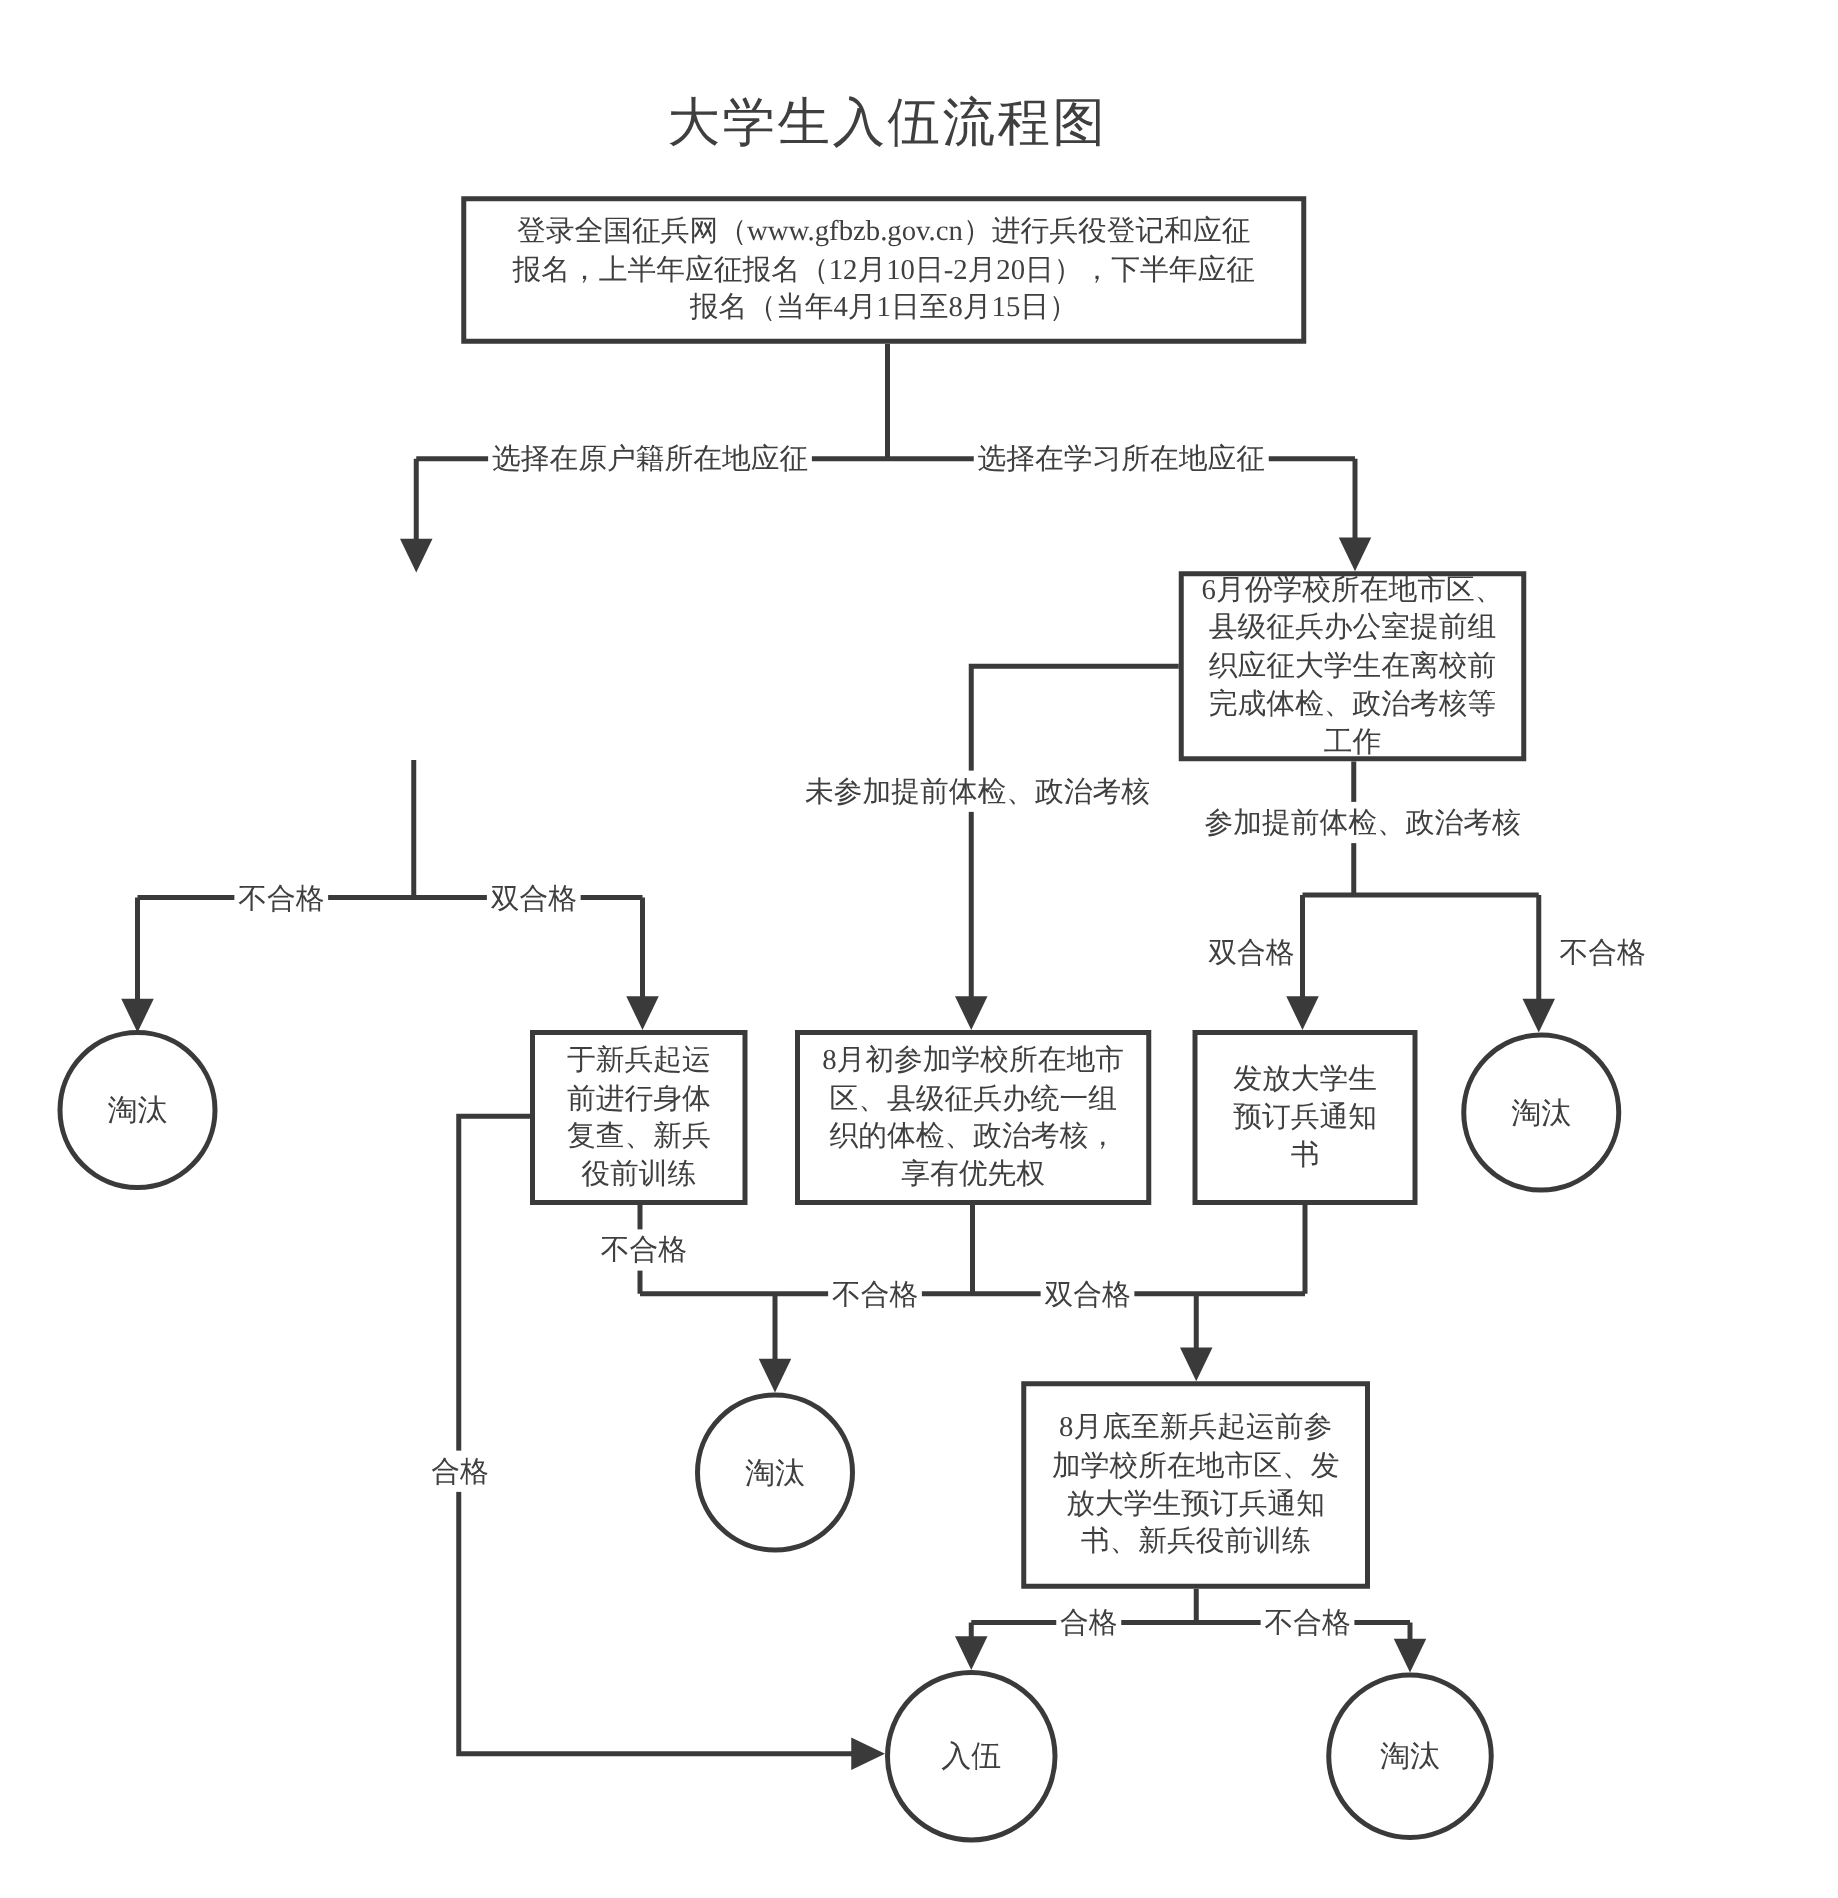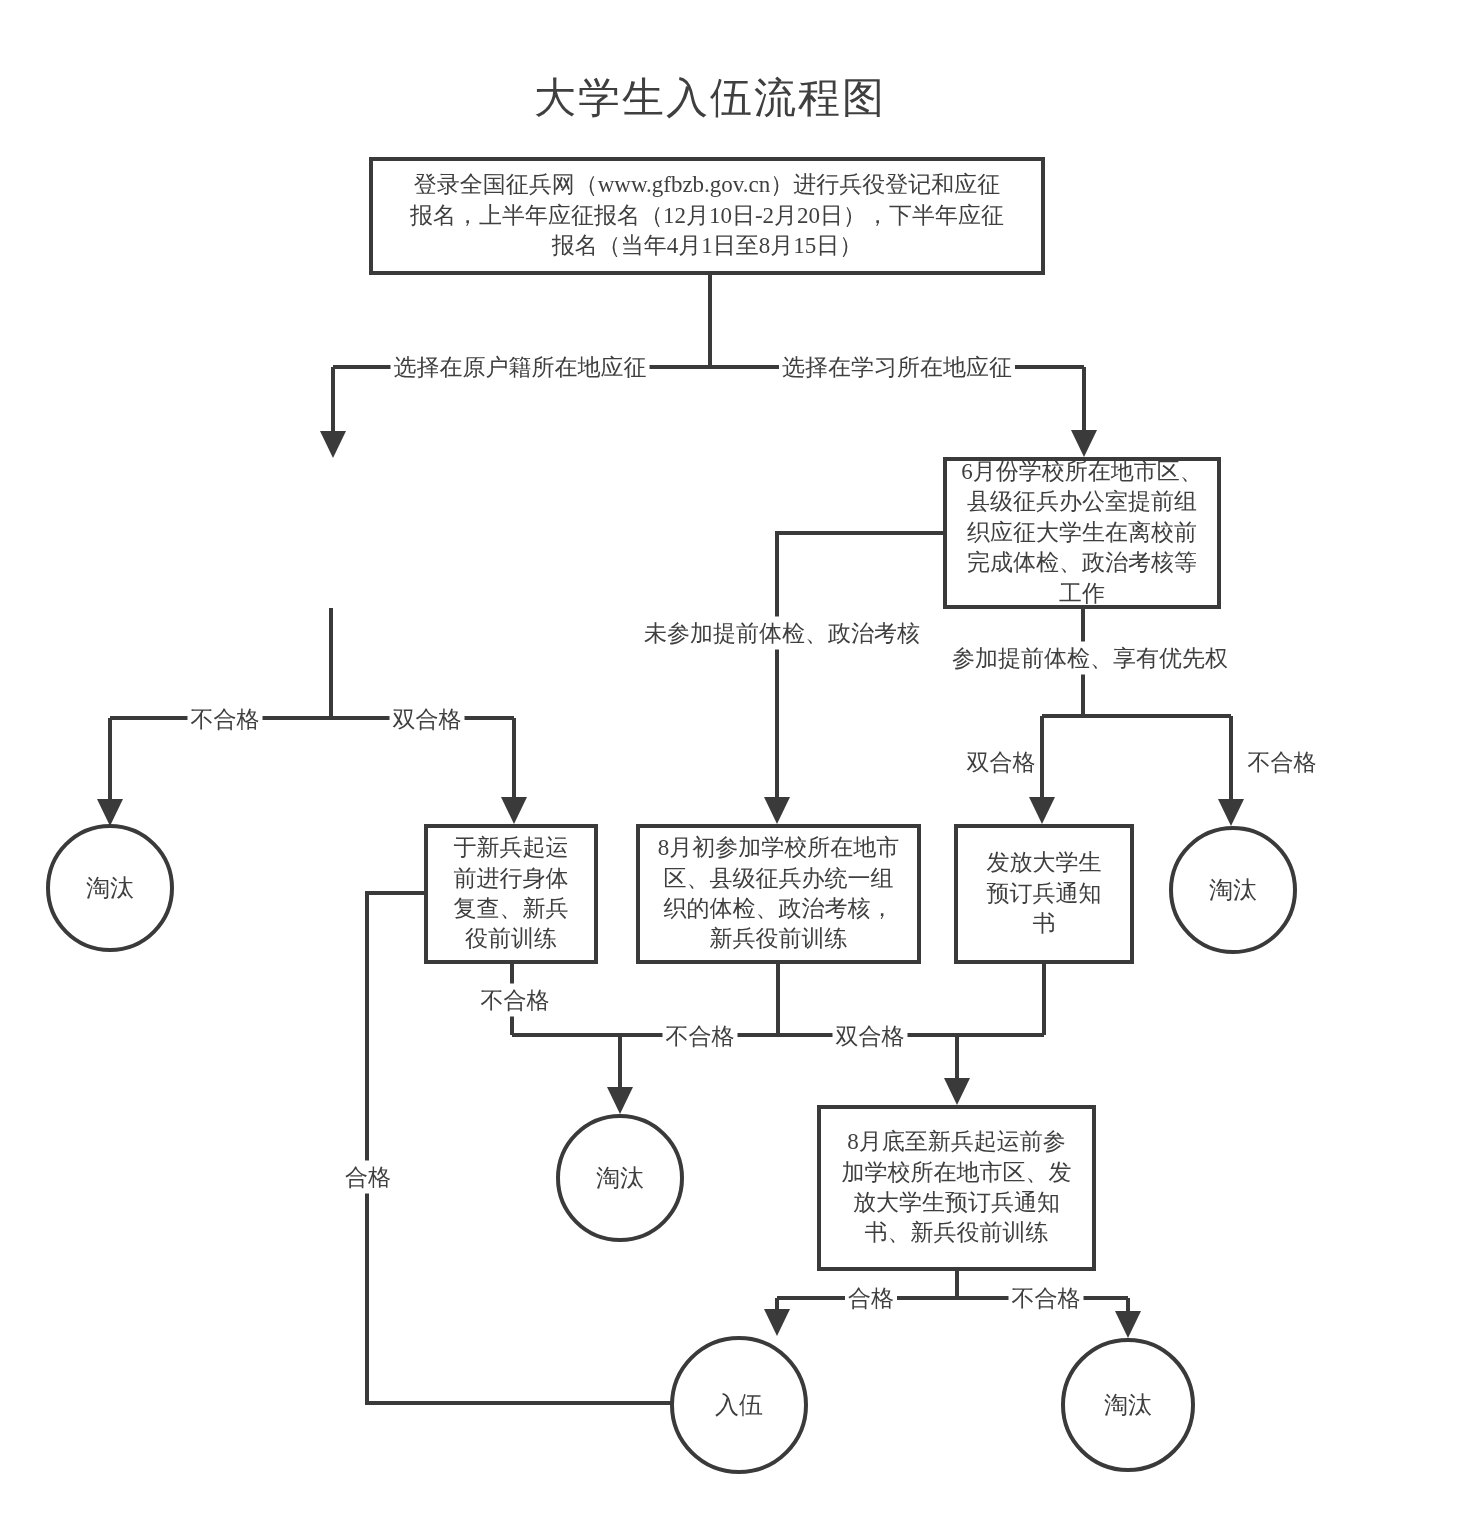--- a/index.html
+++ b/index.html
@@ -91,44 +91,44 @@
     <polygon points="1128,1338 1115,1311 1141,1311"></polygon>
   </svg>
 
   <div class="node box" style="left:369px;top:157px;width:676px;height:118px;padding:0 30px;">登录全国征兵网（www.gfbzb.gov.cn）进行兵役登记和应征报名，上半年应征报名（12月10日-2月20日），下半年应征报名（当年4月1日至8月15日）</div>
 
 
   <div class="node box" style="left:943px;top:457px;width:278px;height:152px;padding:0 14px;">6月份学校所在地市区、县级征兵办公室提前组织应征大学生在离校前完成体检、政治考核等工作</div>
 
   <div class="node box" style="left:424px;top:824px;width:174px;height:140px;padding:0 22px;">于新兵起运前进行身体复查、新兵役前训练</div>
 
-  <div class="node box" style="left:636px;top:824px;width:285px;height:140px;padding:0 14px;">8月初参加学校所在地市区、县级征兵办统一组织的体检、政治考核，新兵役前训练</div>
+  <div class="node box" style="left:636px;top:824px;width:285px;height:140px;padding:0 14px;">8月初参加学校所在地市区、县级征兵办统一组织的体检、政治考核，享有优先权</div>
 
   <div class="node box" style="left:954px;top:824px;width:180px;height:140px;padding:12px 26px;">发放大学生预订兵通知书</div>
 
   <div class="node box" style="left:817px;top:1105px;width:279px;height:166px;padding:0 16px;">8月底至新兵起运前参加学校所在地市区、发放大学生预订兵通知书、新兵役前训练</div>
 
   <div class="node circle" style="left:46px;top:824px;width:128px;height:128px;">淘汰</div>
 
   <div class="node circle" style="left:1169px;top:826px;width:128px;height:128px;">淘汰</div>
 
   <div class="node circle" style="left:556px;top:1114px;width:128px;height:128px;">淘汰</div>
 
-  <div class="node circle" style="left:670px;top:1336px;width:138px;height:138px;">入伍</div>
+  <div class="node circle" style="left:708px;top:1336px;width:138px;height:138px;">入伍</div>
 
   <div class="node circle" style="left:1061px;top:1338px;width:134px;height:134px;">淘汰</div>
 
   <div class="elabel" style="left:520px;top:367px;">选择在原户籍所在地应征</div>
   <div class="elabel" style="left:897px;top:367px;">选择在学习所在地应征</div>
 
   <div class="elabel" style="left:225px;top:719px;">不合格</div>
   <div class="elabel" style="left:427px;top:719px;">双合格</div>
 
   <div class="elabel" style="left:782px;top:633px;text-align:center;">未参加提前体检、政治考核</div>
-  <div class="elabel" style="left:1090px;top:658px;">参加提前体检、享有优先权</div>
+  <div class="elabel" style="left:1090px;top:658px;">参加提前体检、政治考核</div>
 
   <div class="elabel" style="left:1001px;top:762px;">双合格</div>
   <div class="elabel" style="left:1282px;top:762px;">不合格</div>
 
   <div class="elabel" style="left:515px;top:1000px;">不合格</div>
   <div class="elabel" style="left:368px;top:1177px;">合格</div>
 
   <div class="elabel" style="left:700px;top:1036px;">不合格</div>
   <div class="elabel" style="left:870px;top:1036px;">双合格</div>
 

